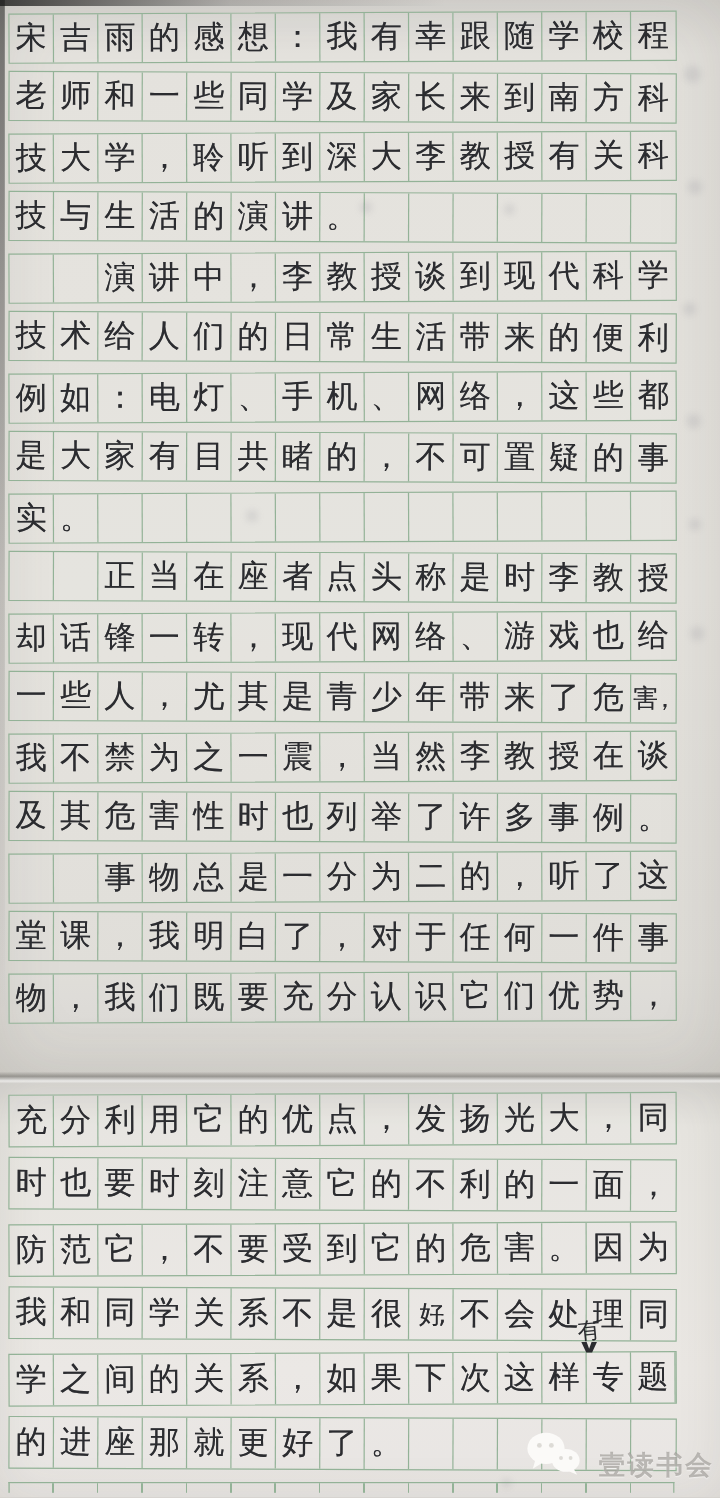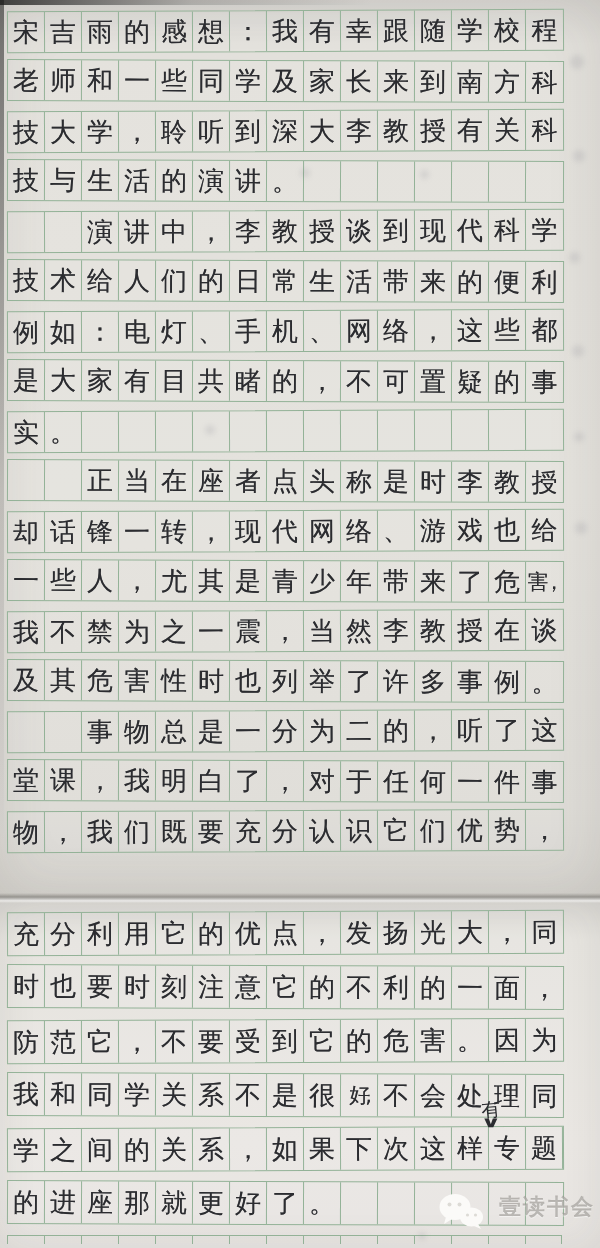--- a/index.html
+++ b/index.html
@@ -51,21 +51,21 @@
   .cell.squeeze{font-size:21px;letter-spacing:-5px;text-indent:-2px;}
   .partial-row{
     margin-left:7px;width:555px;height:9px;box-sizing:border-box;
     border:1.4px solid #93b297;border-bottom:none;
     background:repeating-linear-gradient(90deg,transparent 0,transparent 35.6px,#93b297 35.6px,#93b297 37px);
   }
   .insertion{position:absolute;top:-27px;width:30px;text-align:center;color:#2b2c30;z-index:4;}
   .ins-char{display:block;font-size:19px;line-height:18px;transform:rotate(-5deg);}
   .ins-caret{display:block;font-size:15px;font-weight:bold;line-height:9px;transform:scaleX(1.7);}
   .watermark{
-    position:absolute;right:5px;bottom:12px;display:flex;align-items:flex-start;gap:15px;z-index:9;
+    position:absolute;right:5px;bottom:12px;display:flex;align-items:flex-end;gap:15px;z-index:9;
   }
   .wm-text{
     font-size:22px;font-weight:bold;letter-spacing:2px;
     color:rgba(148,146,141,.62);text-shadow:0 1px 1px rgba(255,255,255,.55);
   }
   .ghost{
     position:absolute;border-radius:50%;filter:blur(2.5px);
     background:rgba(115,115,128,.14);z-index:2;
   }
 </style>

